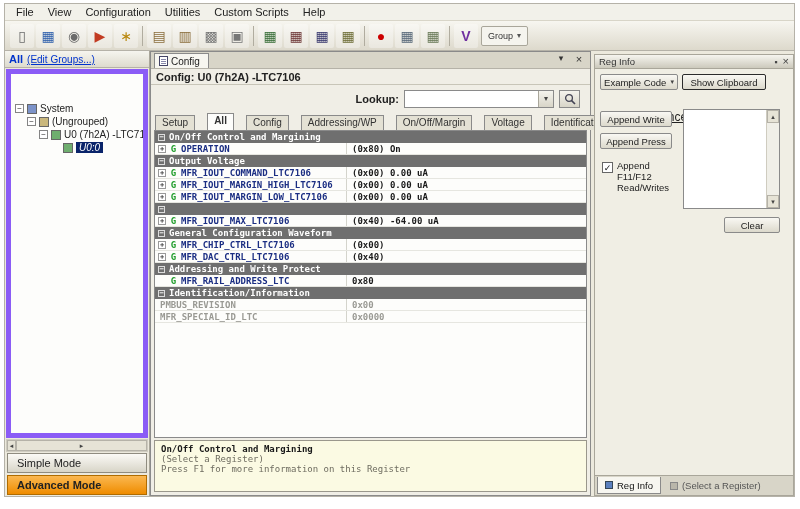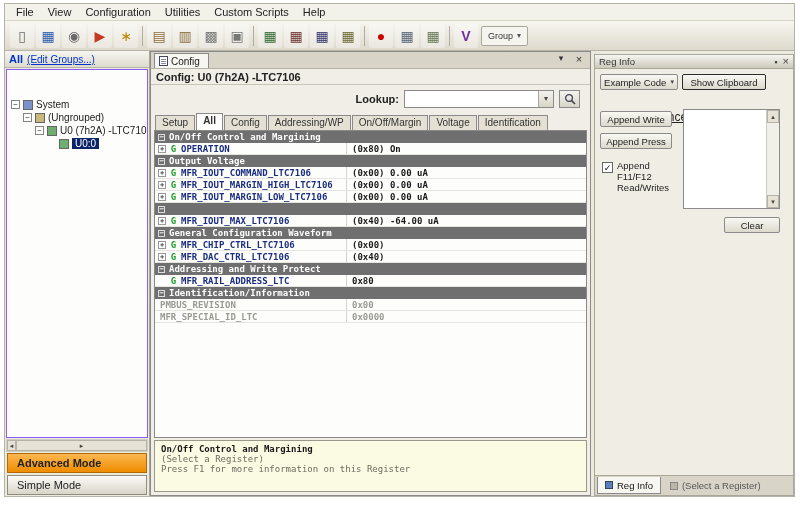--- a/index.html
+++ b/index.html
@@ -24,31 +24,31 @@
 
   
   .main { flex:1; display:flex; min-height:0; }
 
   
   .left { width:145px; display:flex; flex-direction:column; border-right:1px solid #a9a69a; background:#ece9dd; }
   .left-header { height:17px; background:linear-gradient(#f6f5ef,#dedbce); border-bottom:1px solid #b5b2a8;
                  display:flex; align-items:center; padding:0 4px; gap:4px; white-space:nowrap; overflow:hidden; }
   .all-label { color:#0033cc; font-weight:bold; font-size:11px; }
   .edit-groups { color:#0033cc; text-decoration:underline; font-size:10px; cursor:pointer; }
-  .tree { flex:1; background:#fdfdfb; border:1px solid #8b5cf6; margin:1px; overflow:hidden; font-size:10px; padding-top:28px; }
+  .tree { flex:1; background:#fdfdfb; border:5px solid #8b5cf6; margin:1px; overflow:hidden; font-size:10px; padding-top:28px; }
   .tree-row { height:13px; display:flex; align-items:center; white-space:nowrap; overflow:hidden; }
   .exp { width:9px; height:9px; border:1px solid #848484; background:#fff; display:inline-flex; align-items:center;
          justify-content:center; font-size:8px; line-height:8px; color:#333; margin-right:3px; flex:none; }
   .exp::after { content:"−"; }
   .t-icon { width:10px; height:10px; margin-right:3px; flex:none; border:1px solid #666; }
   .t-icon.sys { background:#7c93c9; }
   .t-icon.grp { background:#c9b77c; }
   .t-icon.chip { background:#6fae6f; }
   .tree-label { overflow:hidden; text-overflow:clip; white-space:nowrap; }
-  .tree-label.selected { background:#0a246a; color:#fff; padding:0 3px; }
+  .tree-label.selected { background:#0a246a; color:#fff; padding:0 3px;font-style:italic; }
   .hscroll { height:13px; margin:0 1px; background:#f0efe8; border:1px solid #cfccc0; display:flex; }
   .scr-btn { width:13px; height:100%; background:#e6e3d6; border:1px solid #b5b2a8; font-size:7px; color:#444;
              display:flex; align-items:center; justify-content:center; }
   .scr-btn.left::after { content:"◂"; }
   .scr-btn.right::after { content:"▸"; }
   .scr-track { flex:1; }
   .mode-btn { height:20px; margin:1px 2px; border:1px solid #8f8c80; display:flex; align-items:center; padding-left:9px;
               font-size:11px; background:linear-gradient(#fbfaf6,#d8d5c8); }
   .mode-btn.advanced { background:linear-gradient(#fbb851,#ef8c00); font-weight:bold; border-color:#b06c00; }
 
@@ -67,21 +67,21 @@
                 background:#f0eee6; border-bottom:1px solid #c8c5b8; }
   .lookup-row { height:27px; display:flex; align-items:center; justify-content:flex-end; gap:5px; padding-right:10px; }
   .lookup-label { font-weight:bold;margin-left:28px; }
   .combo { width:150px; height:18px; background:#fff; border:1px solid #8a8a8a; display:flex; }
   .combo input { flex:1; border:none; outline:none; font-size:10px; padding:0 3px; min-width:0; background:transparent; }
   .combo-arrow { width:15px; background:linear-gradient(#f4f3ed,#d8d5c8); border-left:1px solid #a9a69a;
                  display:flex; align-items:center; justify-content:center; font-size:8px; color:#444; }
   .combo-arrow::after { content:"▾"; }
   .search-btn { width:21px; height:18px; background:linear-gradient(#f4f3ed,#d8d5c8); border:1px solid #8a8a8a;
                 display:flex; align-items:center; justify-content:center; }
-  .reg-tabs { height:18px; display:flex; align-items:flex-end; padding-left:4px; }
+  .reg-tabs { height:18px; display:flex; align-items:flex-end; padding-left:4px;gap:11px; }
   .reg-tab { height:15px; padding:1px 6px; font-size:10px; background:#e4e1d4; border:1px solid #8a8a8a;
              border-bottom:none; margin-right:1px; color:#333; }
   .reg-tab.active { background:#fdfdfb; height:17px; font-weight:bold; position:relative; z-index:2; }
   .reg-table { flex:1; margin:0 3px; background:#fdfdfb; border:1px solid #8a8a8a; overflow:hidden;
                font-family:"DejaVu Sans Mono", monospace; font-size:9px; font-weight:bold; }
   .sec { height:12px; background:#6f6f6f; color:#fff; display:flex; align-items:center; padding-left:3px; gap:4px; }
   .sec-box { width:7px; height:7px; border:1px solid #ddd; display:inline-flex; align-items:center; justify-content:center;
              font-size:7px; line-height:6px; flex:none; }
   .sec-box::after { content:"−"; }
   .row { height:12px; display:flex; align-items:center; border-bottom:1px solid #e6e6e0; }
@@ -205,22 +205,22 @@
         <div class="tree-row" style="padding-left:52px;">
           <span class="t-icon chip"></span>
           <span class="tree-label selected">U0:0</span>
         </div>
       </div>
       <div class="hscroll">
         <span class="scr-btn left"></span>
         <span class="scr-track"></span>
         <span class="scr-btn right"></span>
       </div>
+      <div class="mode-btn">Simple Mode</div>
       <div class="mode-btn advanced">Advanced Mode</div>
-      <div class="mode-btn">Simple Mode</div>
     </div>
 
     <div class="center">
       <div class="pane-tabstrip">
         <div class="pane-tab">
           <span class="doc-icon"></span>
           <span>Config</span>
         </div>
         <div class="pane-ctrls">
           <span class="pane-ctrl drop"></span>

